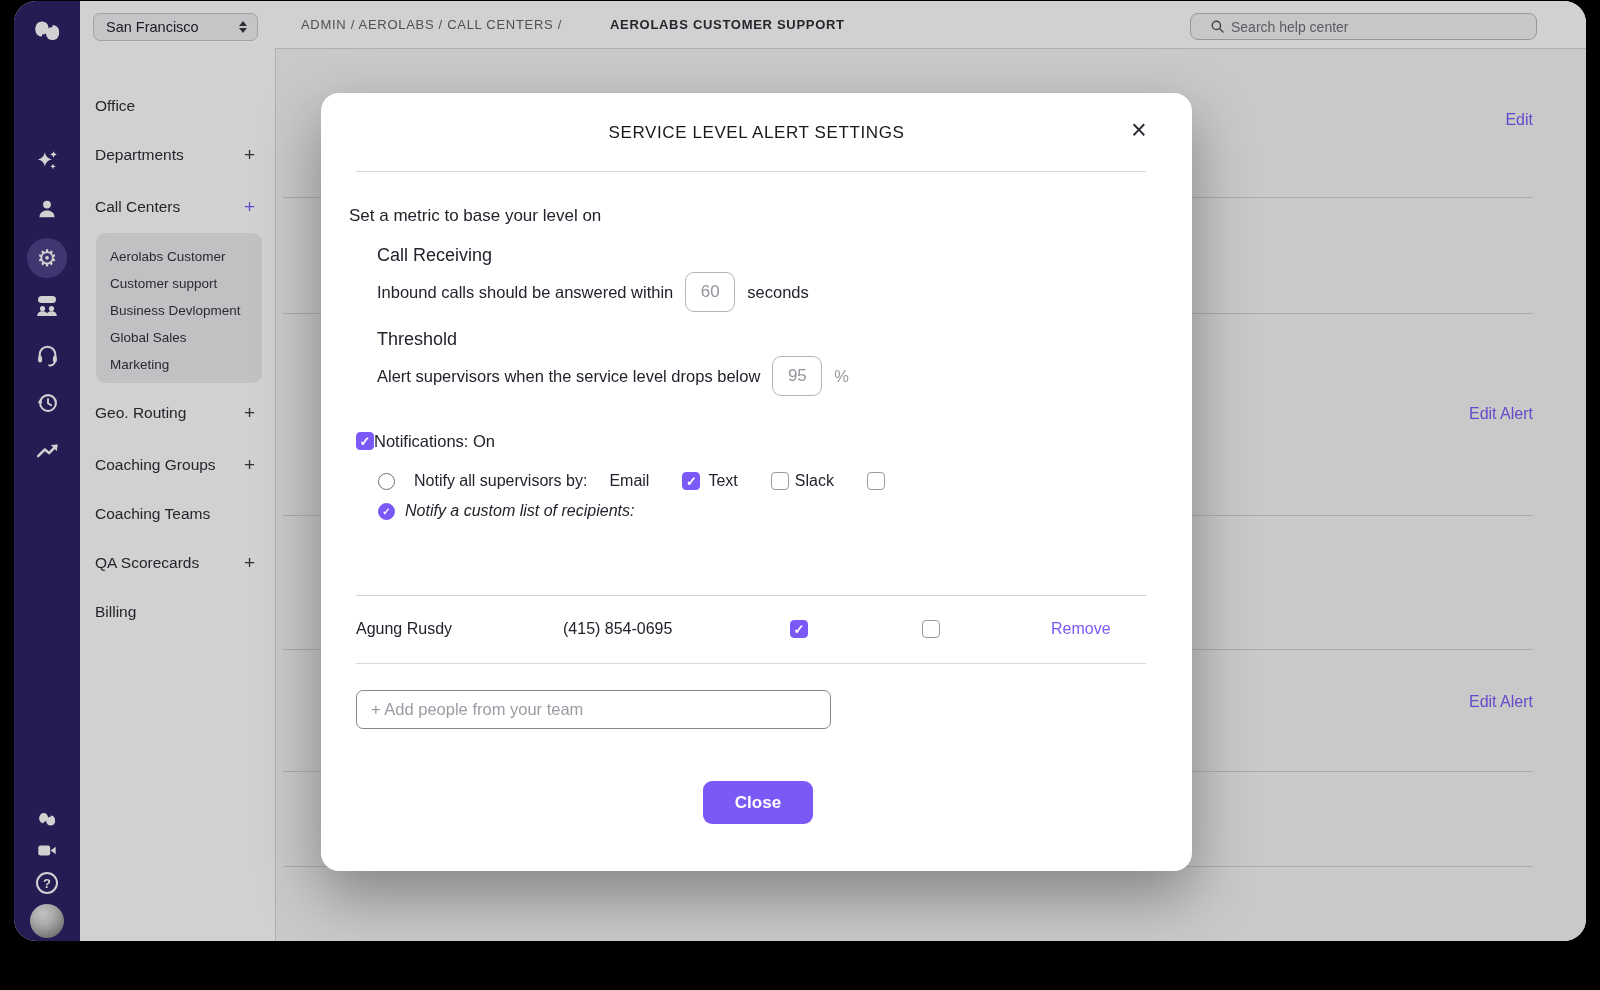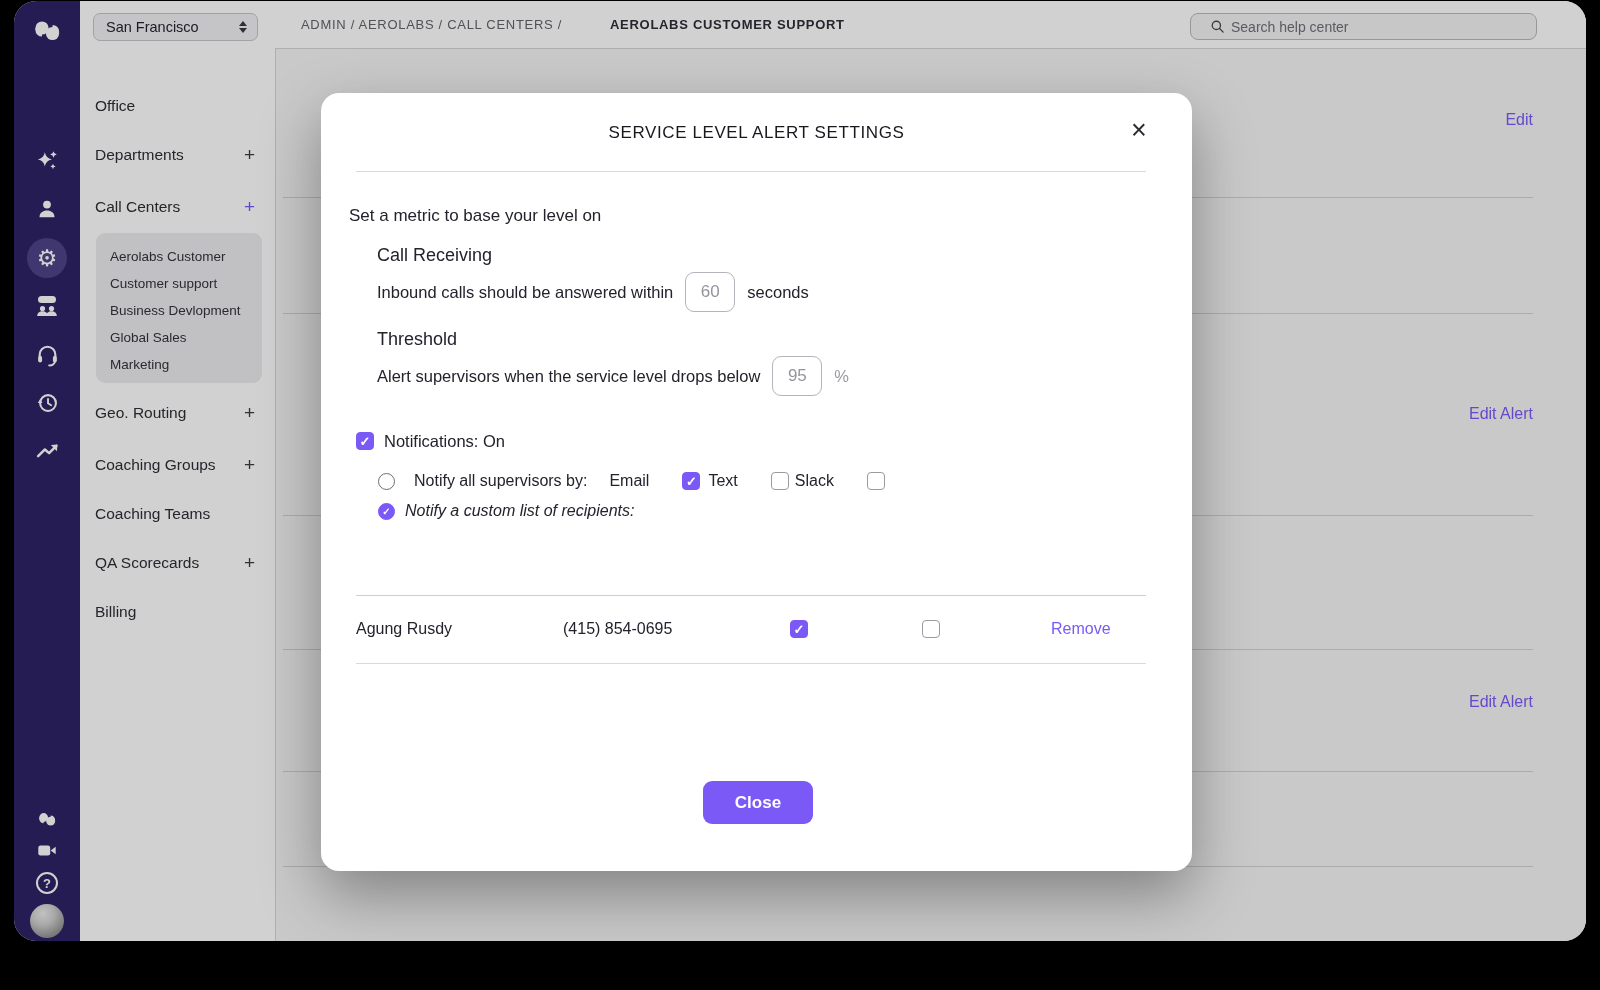--- a/index.html
+++ b/index.html
@@ -292,21 +292,21 @@
 
       <div class="m-text" style="left:56px;top:236px;font-size:18px;">Threshold</div>
       <div class="m-row" style="left:56px;top:263px;height:40px;font-size:16.5px;">
         <span>Alert supervisors when the service level drops below</span>
         <input class="num-input" value="95" style="">
         <span class="unit-gray">%</span>
       </div>
 
       <div class="m-row" style="left:35px;top:338px;height:20px;font-size:16.5px;">
         <span class="cb on"></span>
-        <span style="margin-left:10px;">Notifications: On</span>
+        <span style="">Notifications: On</span>
       </div>
 
       <div class="m-row" style="left:57px;top:378px;height:20px;font-size:16px;">
         <span class="radio"></span>
         <span style="margin-left:19px;">Notify all supervisors by:</span>
         <span class="pair" style="margin-left:22px;">
           <span class="chan-label">Email</span>
           <span class="cb on"></span>
         </span>
         <span class="pair" style="margin-left:8px;">
@@ -332,18 +332,19 @@
         <span>
             <span class="cb on"></span>
           </span>
         <span>
             <span class="cb"></span>
           </span>
         <span class="remove-link">Remove</span>
       </div>
       <div class="modal-divider" style="top:570px;"></div>
 
+      <input class="add-input" placeholder="+ Add people from your team" style="">
 
       <button class="close-btn">Close</button>
     </div>
 
   </div>
 </div>
 
 </body></html>

